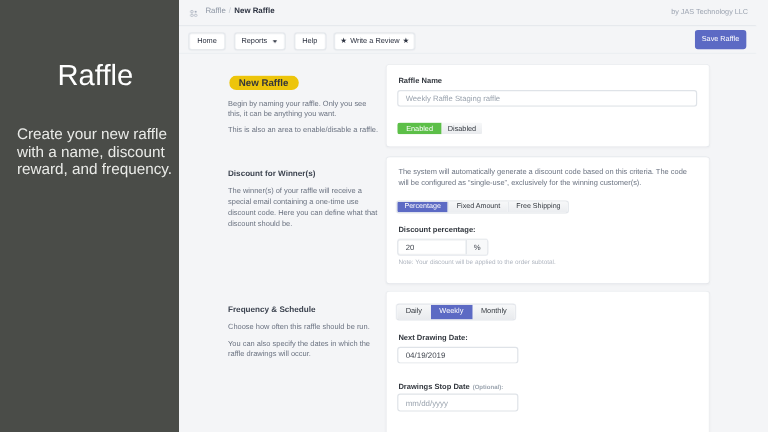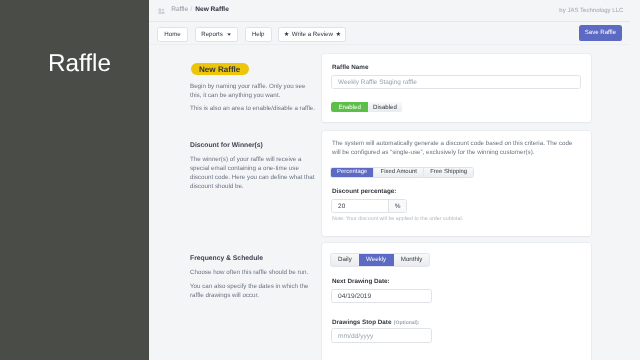--- a/index.html
+++ b/index.html
@@ -61,20 +61,21 @@
   .scrollbar{position:absolute;right:0;top:45px;width:9px;height:315px;background:#fdfdfd;}
   .thumb{position:absolute;right:0px;top:0.8px;width:4.8px;height:314px;background:#73777c;}
 </style>
 </head>
 <body>
 
 <div class="app">
 
   <div class="leftpanel">
     <div class="brand">Raffle</div>
+    <div class="tagline">Create your new raffle with a name, discount reward, and frequency.</div>
   </div>
 
   <div class="right">
 
     <div class="crumbbar">
       <svg class="crumbicon" viewBox="0 0 72 64">
         <circle cx="18" cy="17" r="10.5" fill="none" stroke="#a3abb9" stroke-width="6"></circle>
         <circle cx="18" cy="47" r="10.5" fill="none" stroke="#a3abb9" stroke-width="6"></circle>
         <circle cx="49" cy="47" r="10.5" fill="none" stroke="#a3abb9" stroke-width="6"></circle>
         <circle cx="49" cy="17" r="8" fill="#a3abb9"></circle>

